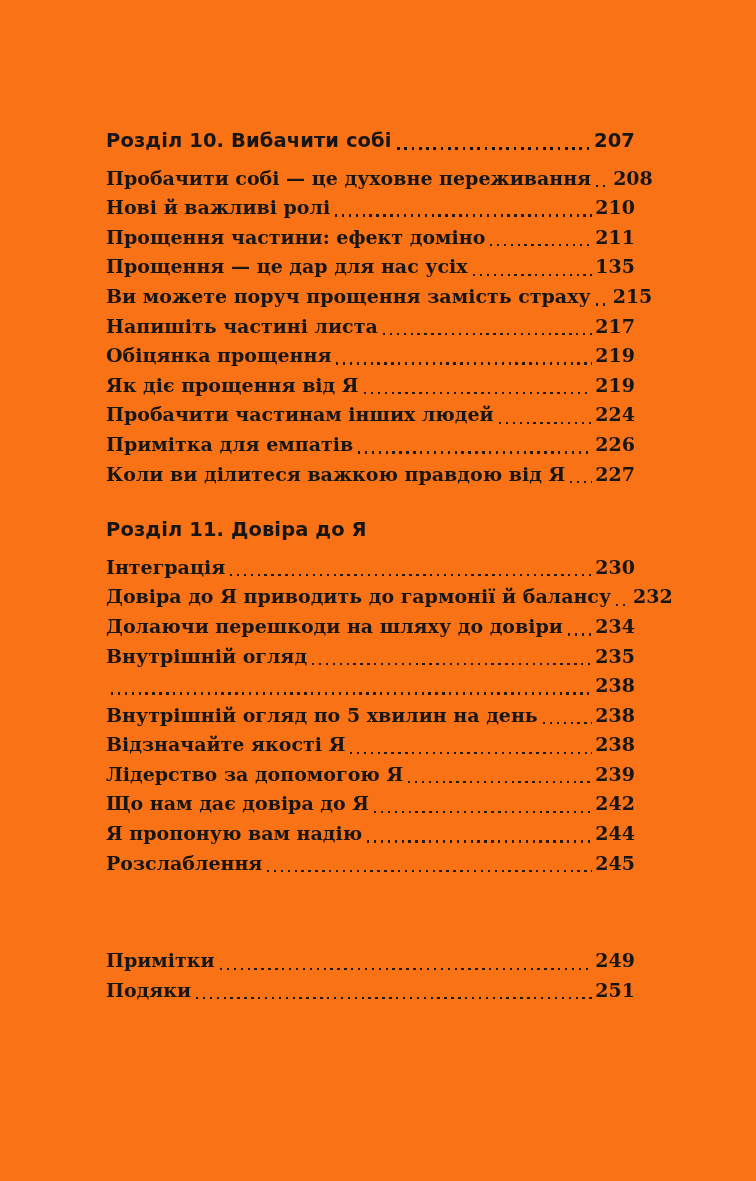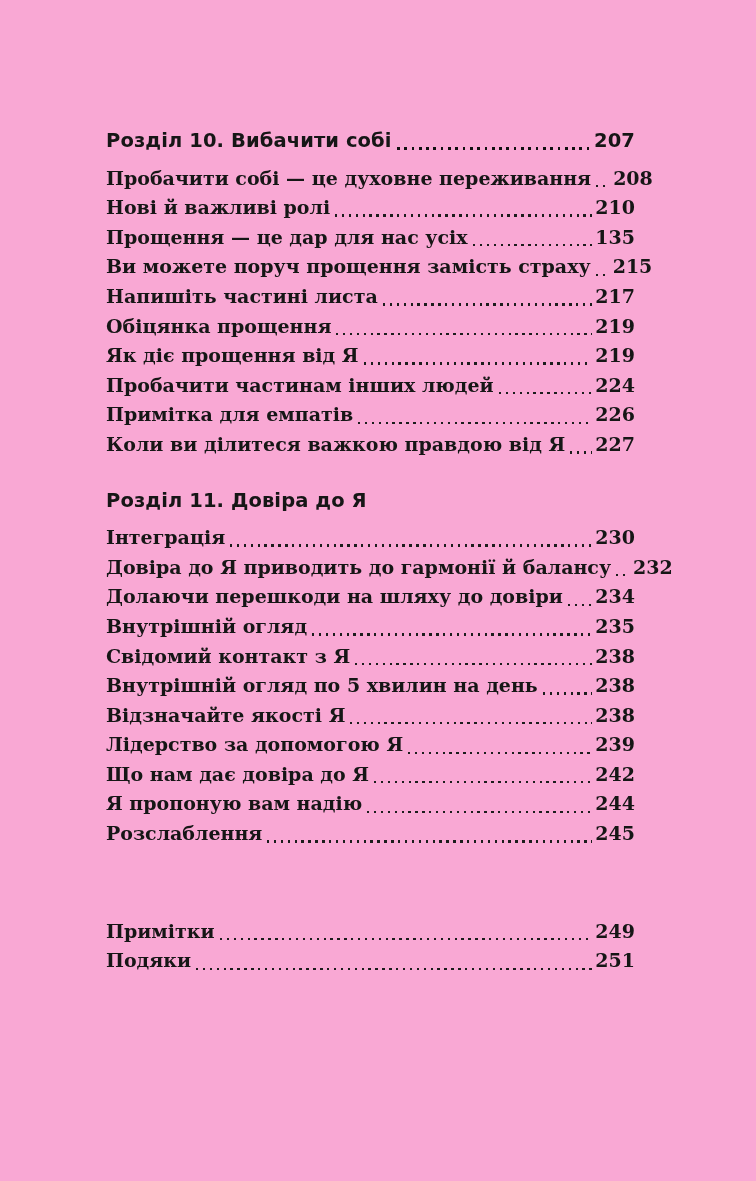--- a/index.html
+++ b/index.html
@@ -2,21 +2,21 @@
 <html><head>
 <meta charset="utf-8">
 <style>
   * { margin: 0; padding: 0; box-sizing: border-box; }
   html, body { background: #e9e9e9; }
   body { display: flex; justify-content: center; }
   .page {
     position: relative;
     width: 756px;
     height: 1181px;
-    background: #f9a8d4;
+    background: #f97316;
     color: #161616;
     padding: 126px 121px 0 106px;
     overflow: hidden;
   }
   .toc-row {
     display: flex;
     align-items: baseline;
     line-height: 29.6px;
     font-family: "DejaVu Serif", "Liberation Serif", serif;
     font-size: 19px;
@@ -64,20 +64,25 @@
     <span class="leader"></span>
     <span class="page-num">208</span>
   </div>
 
   <div class="toc-row entry">
     <span class="toc-title">Нові й важливі ролі</span>
     <span class="leader"></span>
     <span class="page-num">210</span>
   </div>
 
+  <div class="toc-row entry">
+    <span class="toc-title">Прощення частини: ефект доміно</span>
+    <span class="leader"></span>
+    <span class="page-num">211</span>
+  </div>
 
   <div class="toc-row entry">
     <span class="toc-title">Прощення — це дар для нас усіх</span>
     <span class="leader"></span>
     <span class="page-num">135</span>
   </div>
 
   <div class="toc-row entry">
     <span class="toc-title">Ви можете поруч прощення замість страху</span>
     <span class="leader"></span>
@@ -147,21 +152,20 @@
     <span class="page-num">234</span>
   </div>
 
   <div class="toc-row entry">
     <span class="toc-title">Внутрішній огляд</span>
     <span class="leader"></span>
     <span class="page-num">235</span>
   </div>
 
   <div class="toc-row entry">
-    <span class="toc-title">Свідомий контакт з Я</span>
     <span class="leader"></span>
     <span class="page-num">238</span>
   </div>
 
   <div class="toc-row entry">
     <span class="toc-title">Внутрішній огляд по 5 хвилин на день</span>
     <span class="leader"></span>
     <span class="page-num">238</span>
   </div>
 

